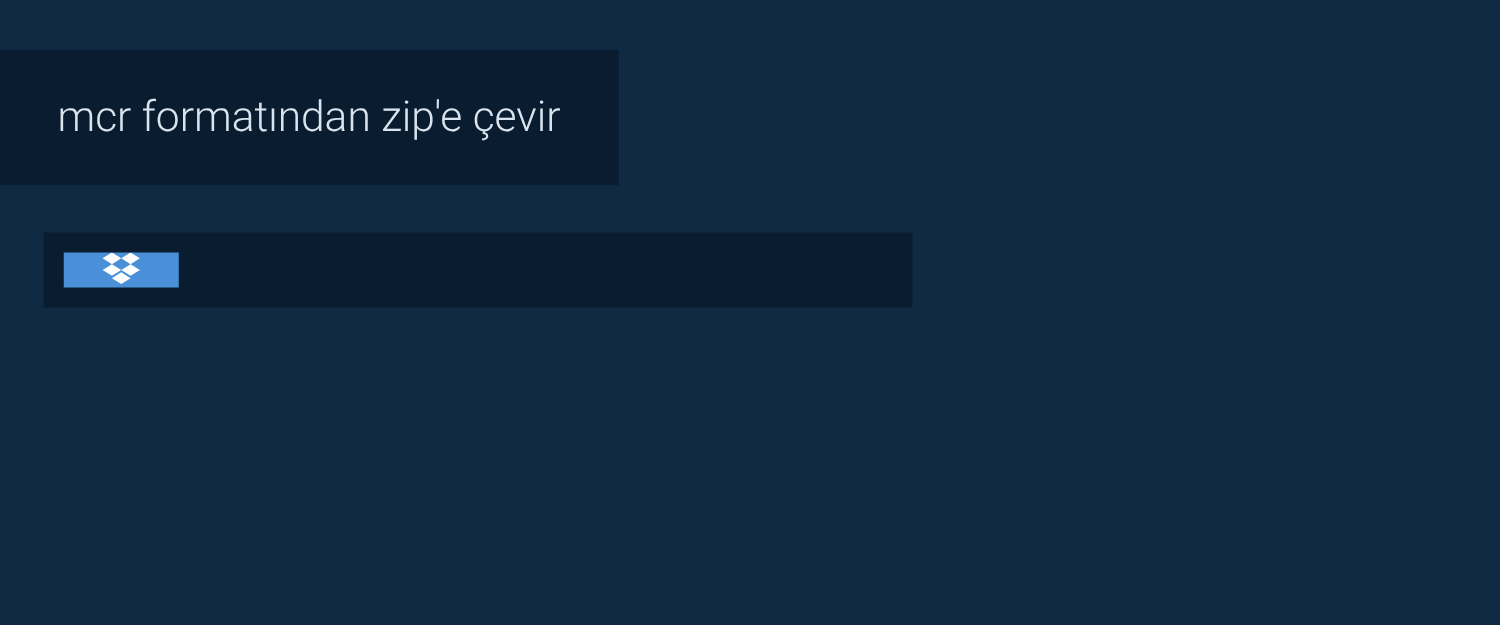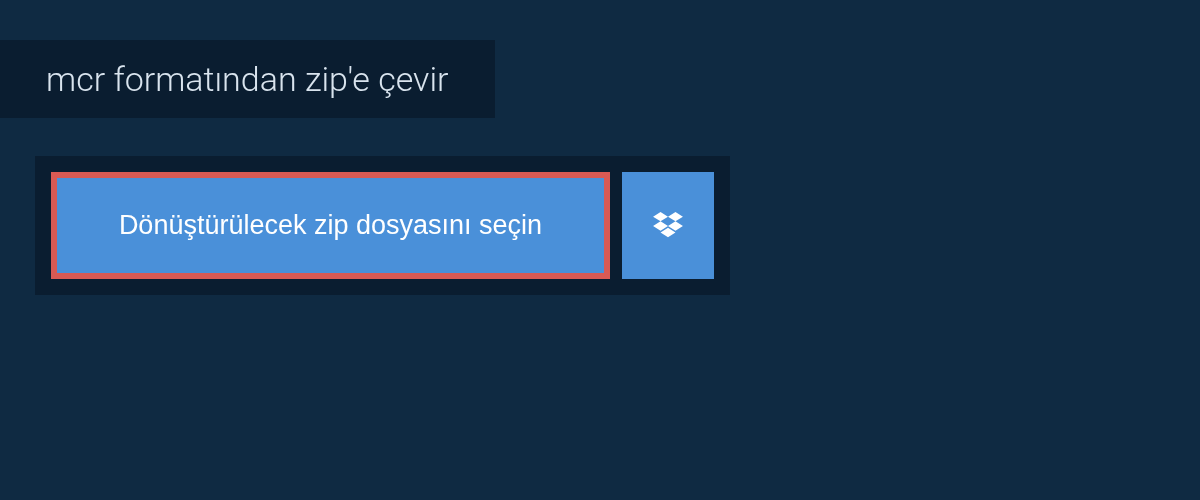--- a/index.html
+++ b/index.html
@@ -12,21 +12,21 @@
       height: 500px;
       background-color: #0f2a42;
       font-family: -apple-system, BlinkMacSystemFont, "Segoe UI", Roboto, Helvetica, Arial, sans-serif;
       overflow: hidden;
     }
     .title-tab {
       background-color: #0a1d30;
       color: #d9e4ee;
       font-size: 34px;
       font-weight: 300;
-      padding: 19px 46px;
+      padding: 34px 46px;
       display: inline-block;
       margin-top: 40px;
       margin-left: 0;
     }
     .upload-panel {
       background-color: #0a1d30;
       margin-top: 38px;
       margin-left: 35px;
       margin-right: 470px;
       padding: 16px;
@@ -66,23 +66,20 @@
 </head>
 <body>
 
 
 
 <div class="title-tab">
   <span>mcr formatından zip'e çevir</span>
 </div>
 
 <div class="upload-panel">
-  <button class="select-file-button">
-    <span>Dönüştürülecek zip dosyasını seçin</span>
-  </button>
   <button class="dropbox-button">
     <svg class="dropbox-icon" viewBox="0 0 32 30">
       <path d="M8 0 L0 5 L8 10 L16 5 Z M24 0 L16 5 L24 10 L32 5 Z M0 15 L8 10 L16 15 L8 20 Z M32 15 L24 10 L16 15 L24 20 Z M8 22 L16 17 L24 22 L16 27 Z"></path>
     </svg>
   </button>
 </div>
 
 
 
 

